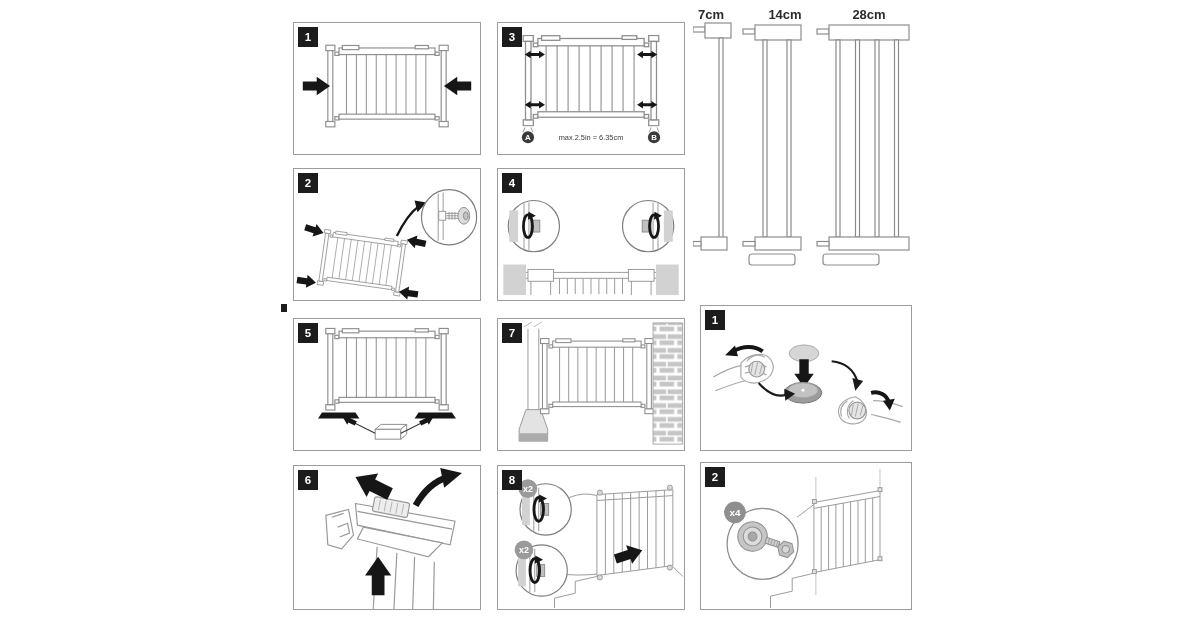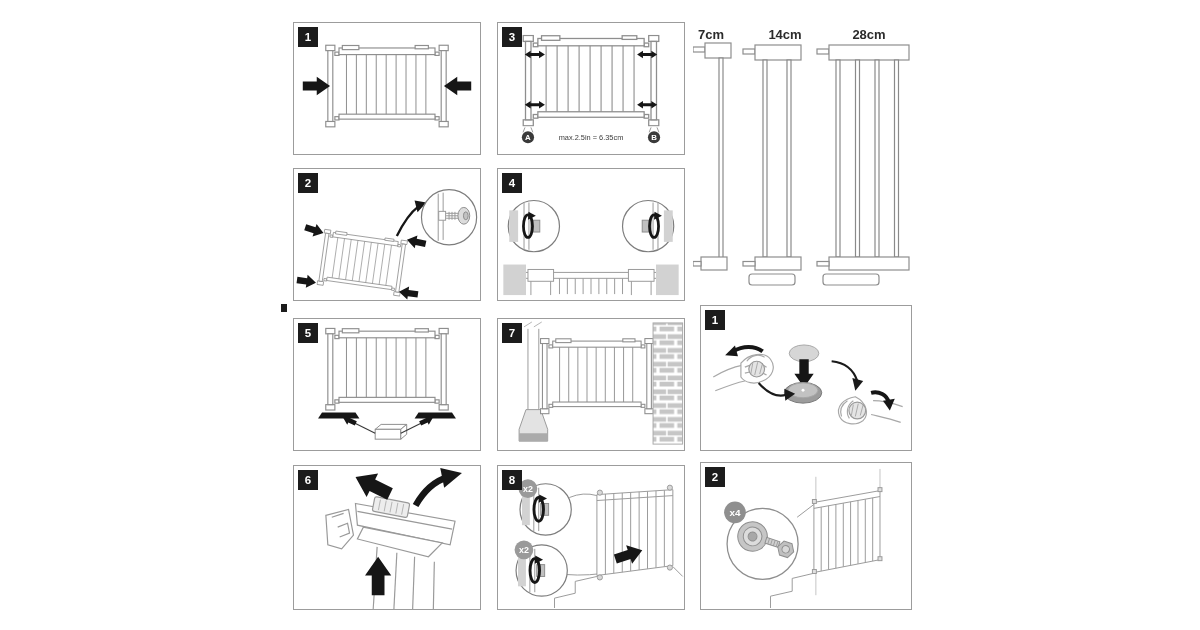--- a/index.html
+++ b/index.html
@@ -382,21 +382,21 @@
           </g>
           <polygon points="94.5,80 90.3,87.4 81.8,87.4 77.5,80 81.8,72.6 90.3,72.6" fill="#c0c0c0" stroke="#8f8f8f"></polygon>
           <circle cx="86" cy="80" r="3.8" fill="#d8d8d8" stroke="#8f8f8f"></circle>
         </g>
         <circle cx="34" cy="50" r="11" fill="#8f8f8f"></circle>
         <text x="34" y="54" font-size="10" font-weight="bold" fill="#fff" text-anchor="middle">x4</text>
       </g>
     </svg>
   </div>
 
-  <div class="ext" style="left:693px;top:24px;width:222px;height:265px">
+  <div class="ext" style="left:693px;top:4px;width:222px;height:265px">
     <svg viewBox="0 0 222 265">
       <text x="18" y="15" font-size="13" font-weight="bold" fill="#2b2b2b" text-anchor="middle">7cm</text>
       <text x="92" y="15" font-size="13" font-weight="bold" fill="#2b2b2b" text-anchor="middle">14cm</text>
       <text x="176" y="15" font-size="13" font-weight="bold" fill="#2b2b2b" text-anchor="middle">28cm</text>
 
       <g class="ln">
         <rect x="0" y="23" width="12" height="5"></rect>
         <rect x="12" y="19" width="26" height="15"></rect>
         <g>
             <rect x="26" y="34" width="4" height="200" class="bar"></rect>

